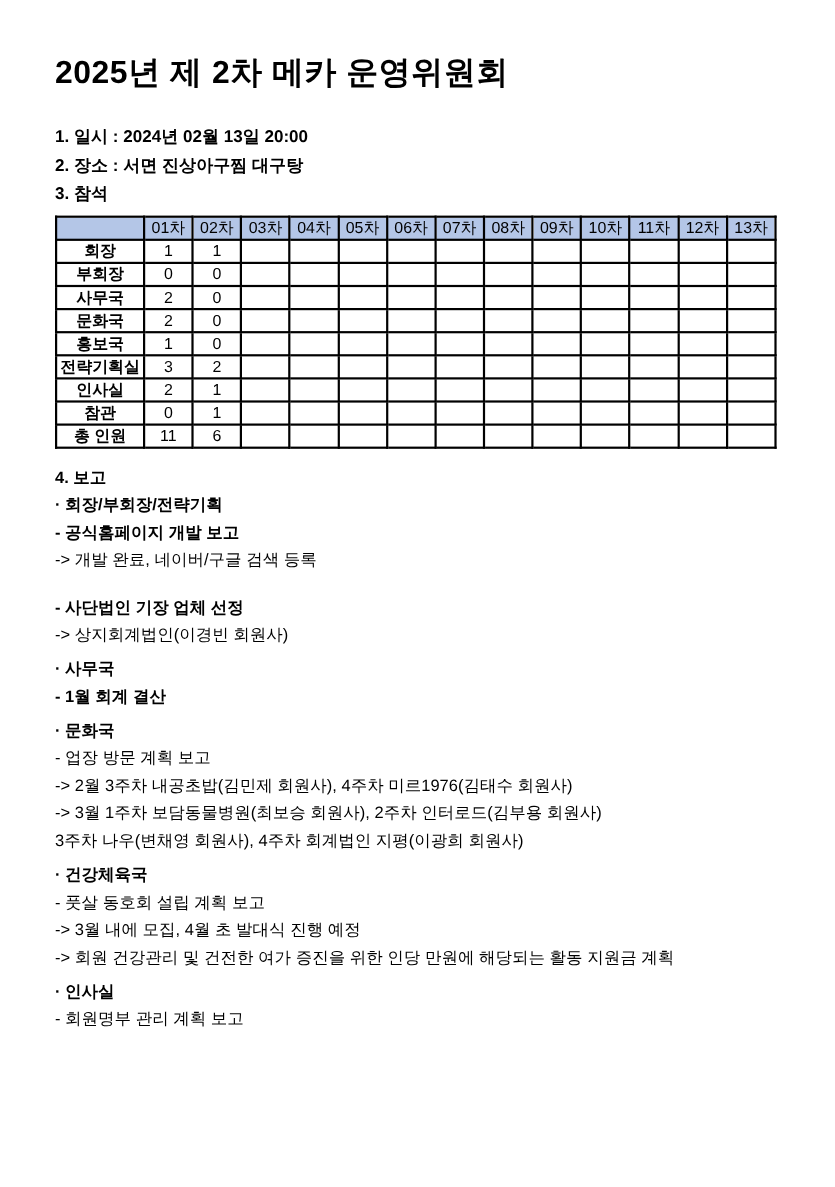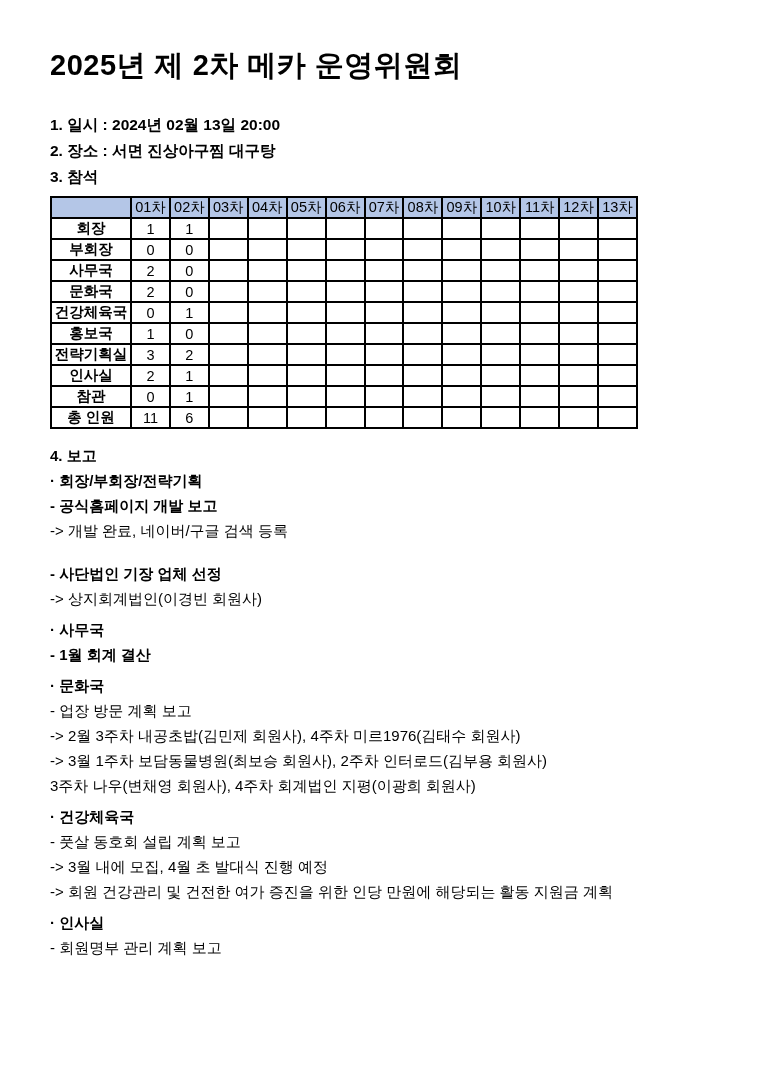--- a/index.html
+++ b/index.html
@@ -23,21 +23,21 @@
   .info p {
     font-size: 15.5px;
     font-weight: 700;
     line-height: 26px;
     white-space: nowrap;
   }
 
   table.attendance {
     border-collapse: collapse;
     table-layout: fixed;
-    width: 588px;
+    width: 656px;
     margin-top: 6px;
     border: 2px solid #000;
   }
   .attendance th, .attendance td {
     border: 2px solid #000;
     height: 21px;
     text-align: center;
     vertical-align: middle;
     font-size: 14.5px;
     padding: 0;
@@ -169,36 +169,20 @@
           <td></td>
           <td></td>
           <td></td>
           <td></td>
           <td></td>
           <td></td>
           <td></td>
           <td></td>
         </tr>
         <tr>
-          <th>건강체육국</th>
-          <td>0</td>
-          <td>1</td>
-          <td></td>
-          <td></td>
-          <td></td>
-          <td></td>
-          <td></td>
-          <td></td>
-          <td></td>
-          <td></td>
-          <td></td>
-          <td></td>
-          <td></td>
-        </tr>
-        <tr>
           <th>홍보국</th>
           <td>1</td>
           <td>0</td>
           <td></td>
           <td></td>
           <td></td>
           <td></td>
           <td></td>
           <td></td>
           <td></td>

